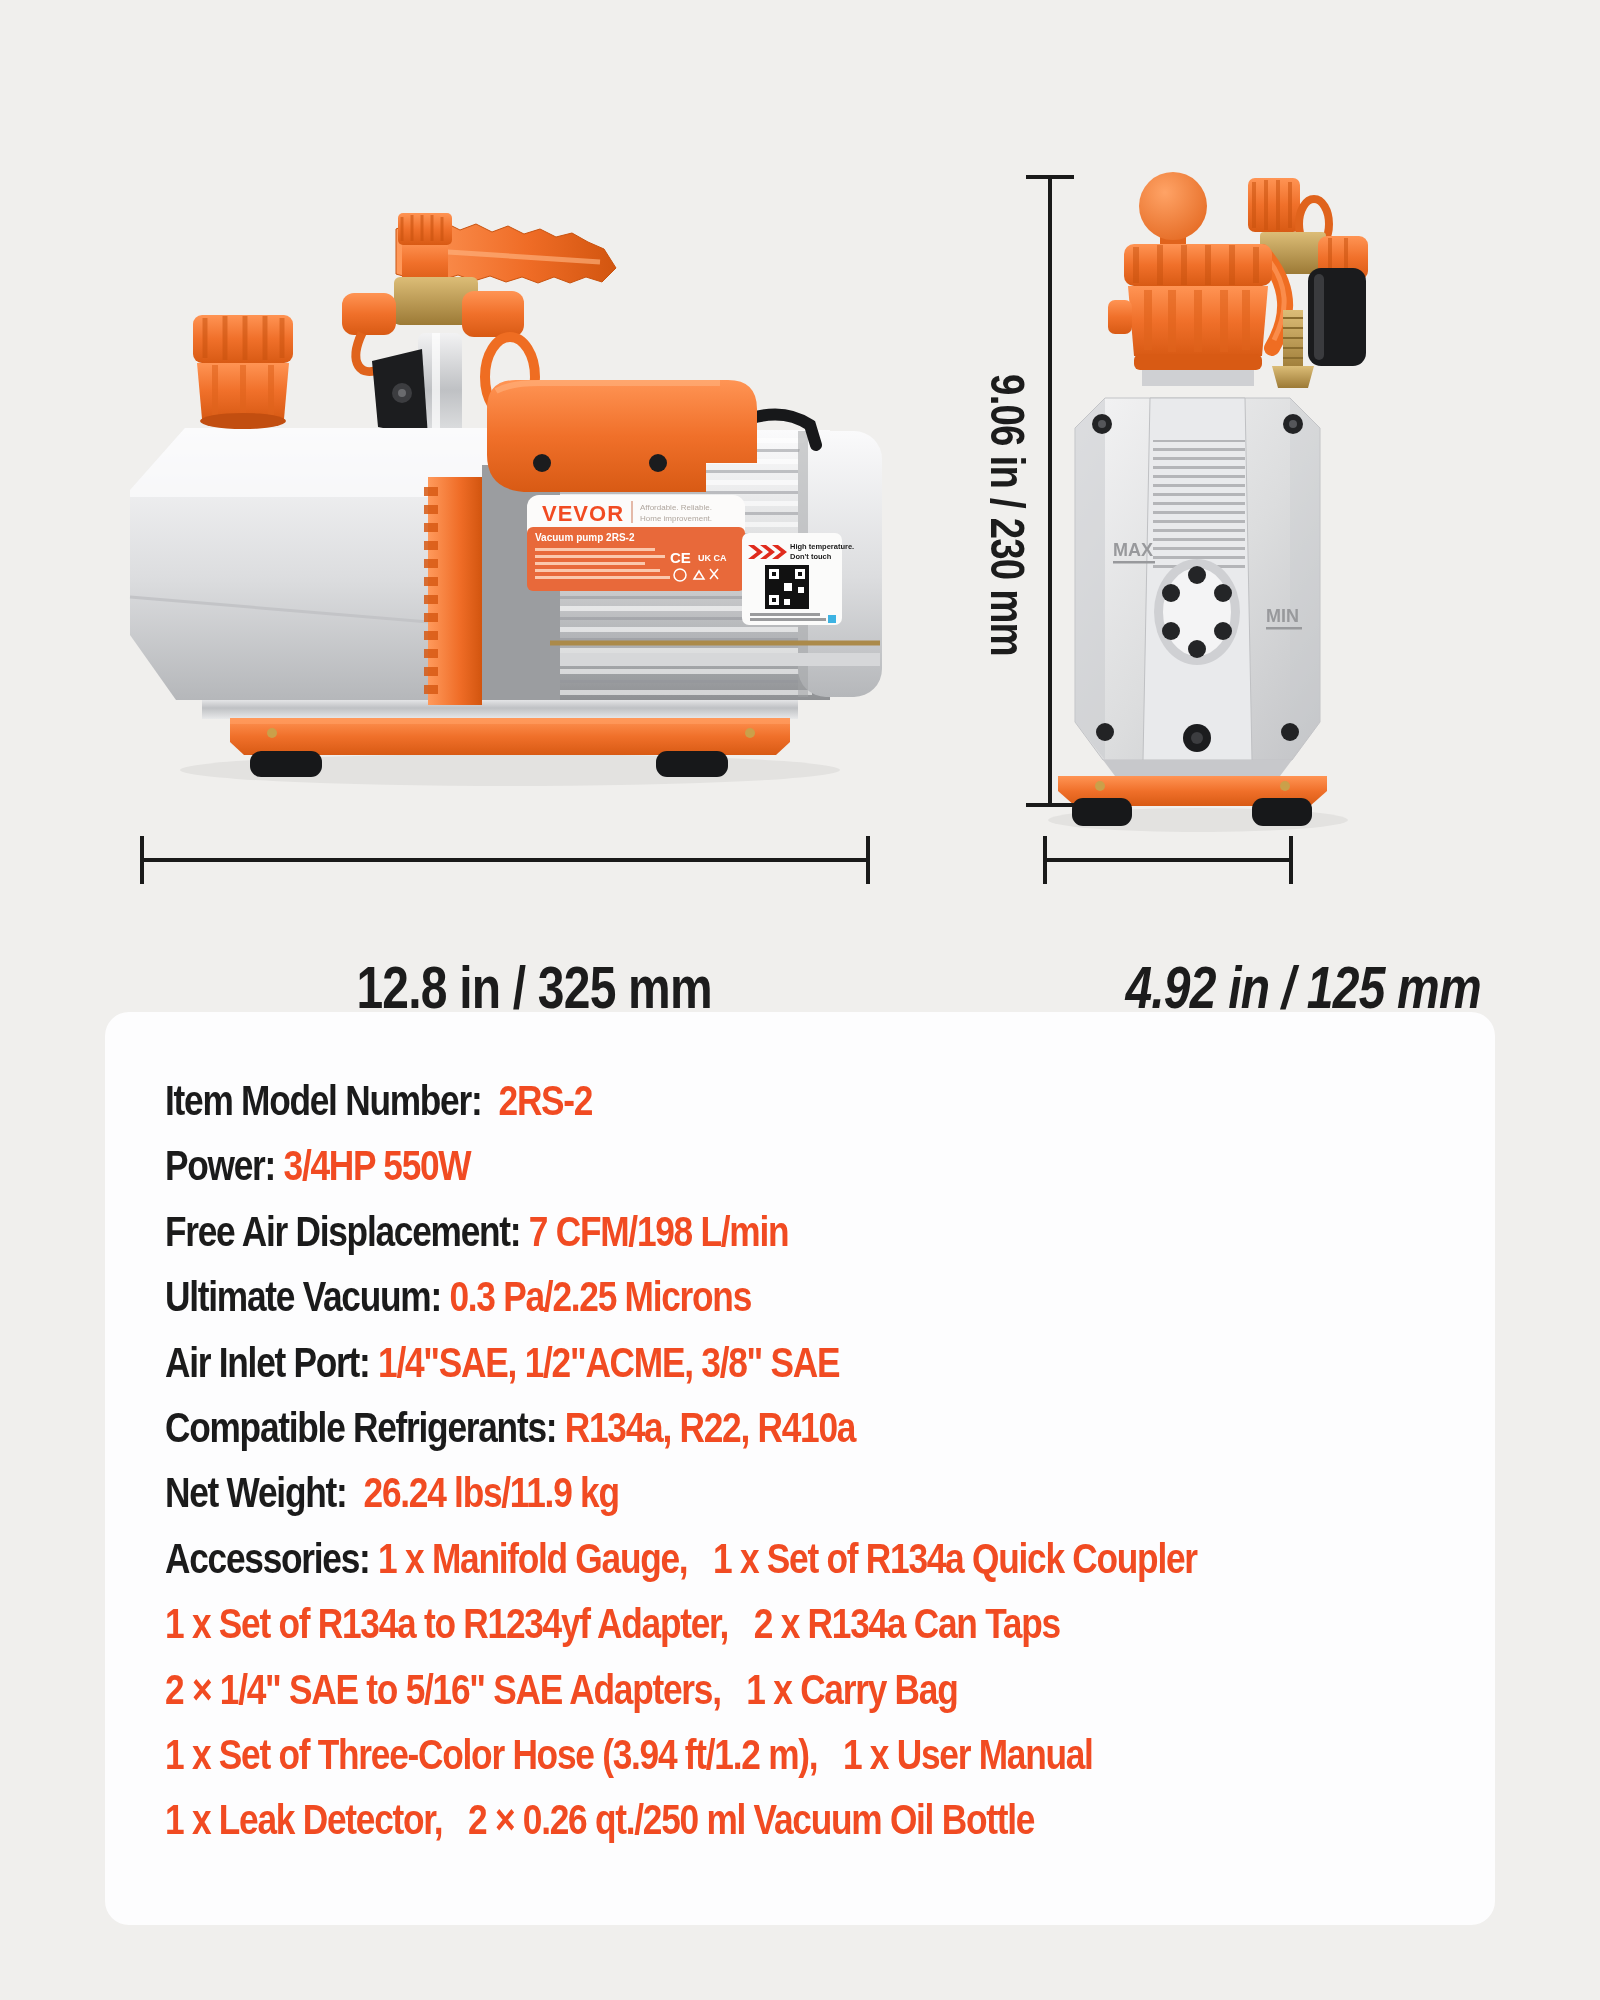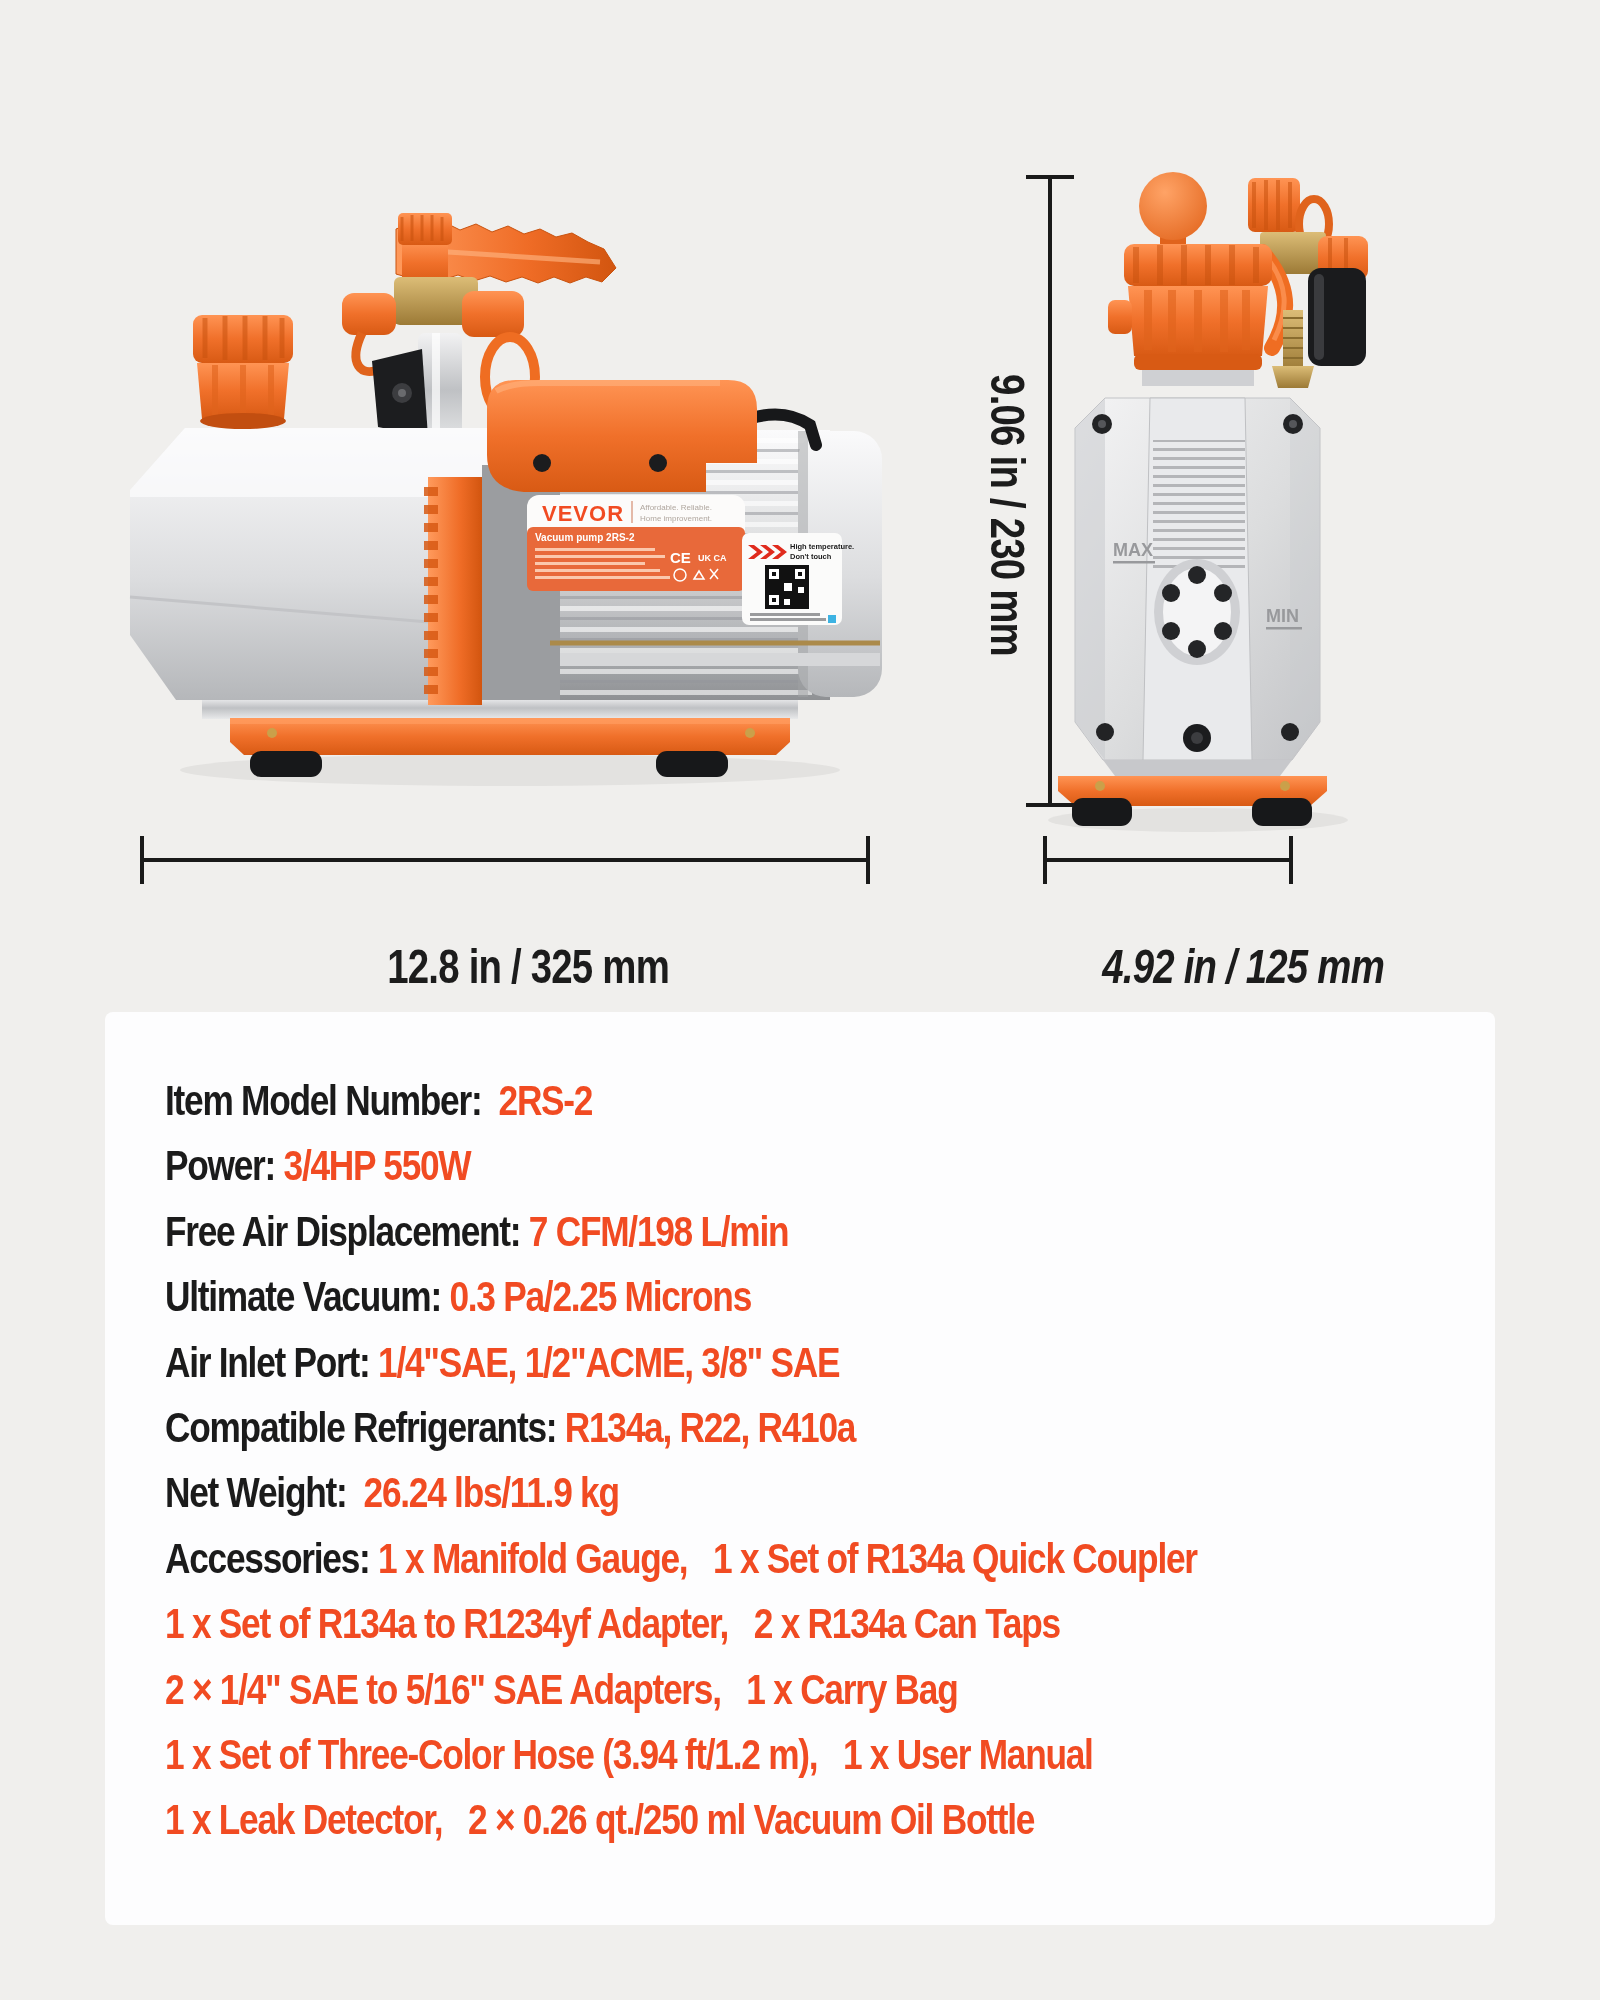--- a/index.html
+++ b/index.html
@@ -5,34 +5,34 @@
   html,body{margin:0;padding:0;}
   body{
     width:1600px;height:2000px;position:relative;overflow:hidden;
     background:#f0efed;
     font-family:"Liberation Sans", sans-serif;
   }
   .abs{position:absolute;}
   
   .dim-line{position:absolute;background:#1a1a1a;}
   .dim-label{
-    position:absolute;font-weight:700;font-size:48px;color:#1c1c1c;
+    position:absolute;font-weight:700;font-size:60px;color:#1c1c1c;
     letter-spacing:-1px;text-align:center;white-space:pre;
   }
   .dim-label .squeeze{display:inline-block;transform:scaleX(0.8);transform-origin:50% 50%;}
   .dim-label-v{
     position:absolute;font-weight:700;font-size:48px;color:#1c1c1c;
     letter-spacing:-1px;text-align:center;white-space:pre;
     width:440px;height:60px;line-height:60px;
     transform:rotate(90deg) scaleX(0.8);transform-origin:50% 50%;
   }
   
   .spec-card{
     position:absolute;left:105px;top:1012px;width:1390px;height:913px;
-    background:#fdfdfe;border-radius:8px;
+    background:#fdfdfe;border-radius:24px;
   }
   .spec-body{position:absolute;left:60px;top:56px;right:30px;}
   .spec-line{
     white-space:pre;font-size:42px;font-weight:700;letter-spacing:-1.5px;
     line-height:65.4px;height:65.4px;
     transform:scaleX(0.84);transform-origin:0 50%;
     color:#1b1b1b;
   }
   .spec-line .val{color:#f14b22;}
   .spec-line.cont{color:#f14b22;}

